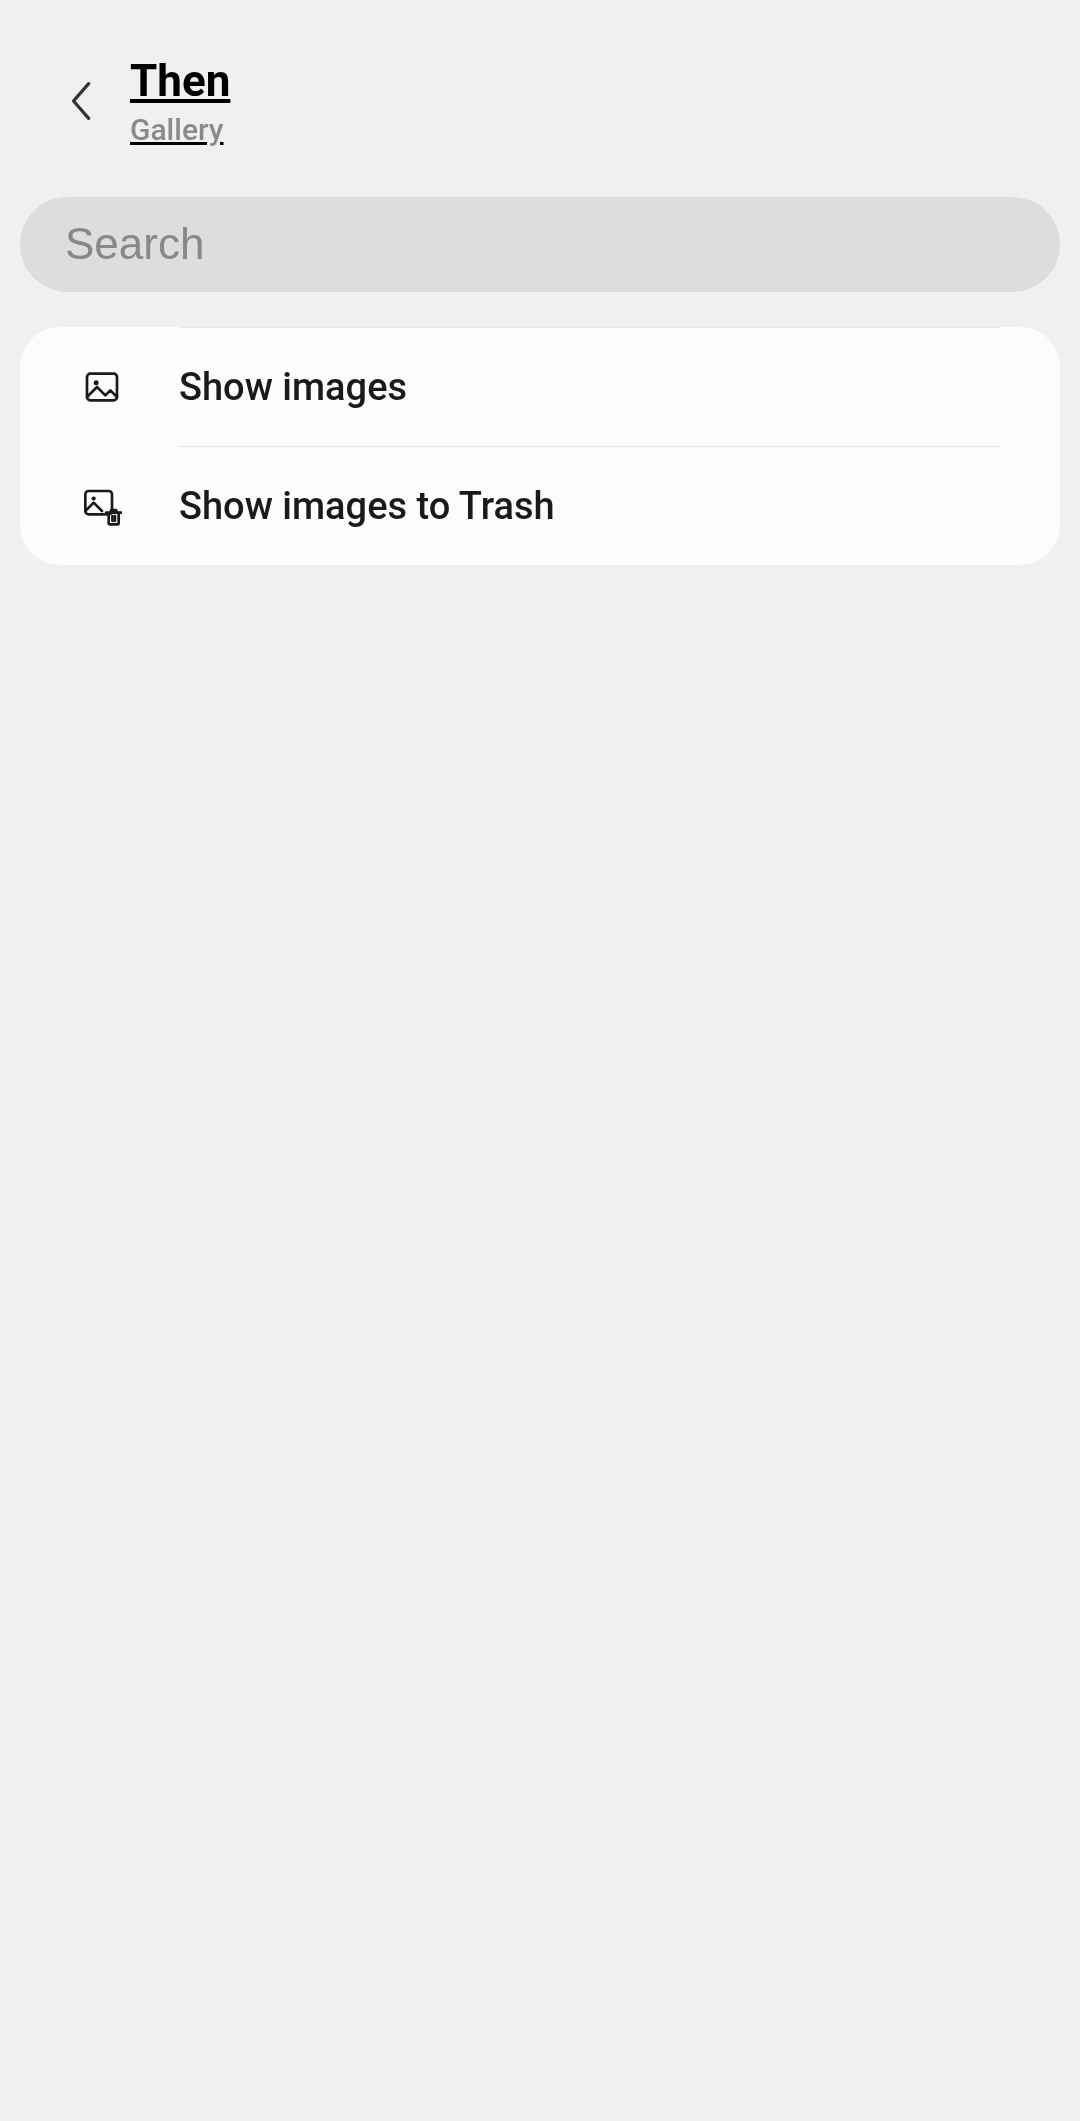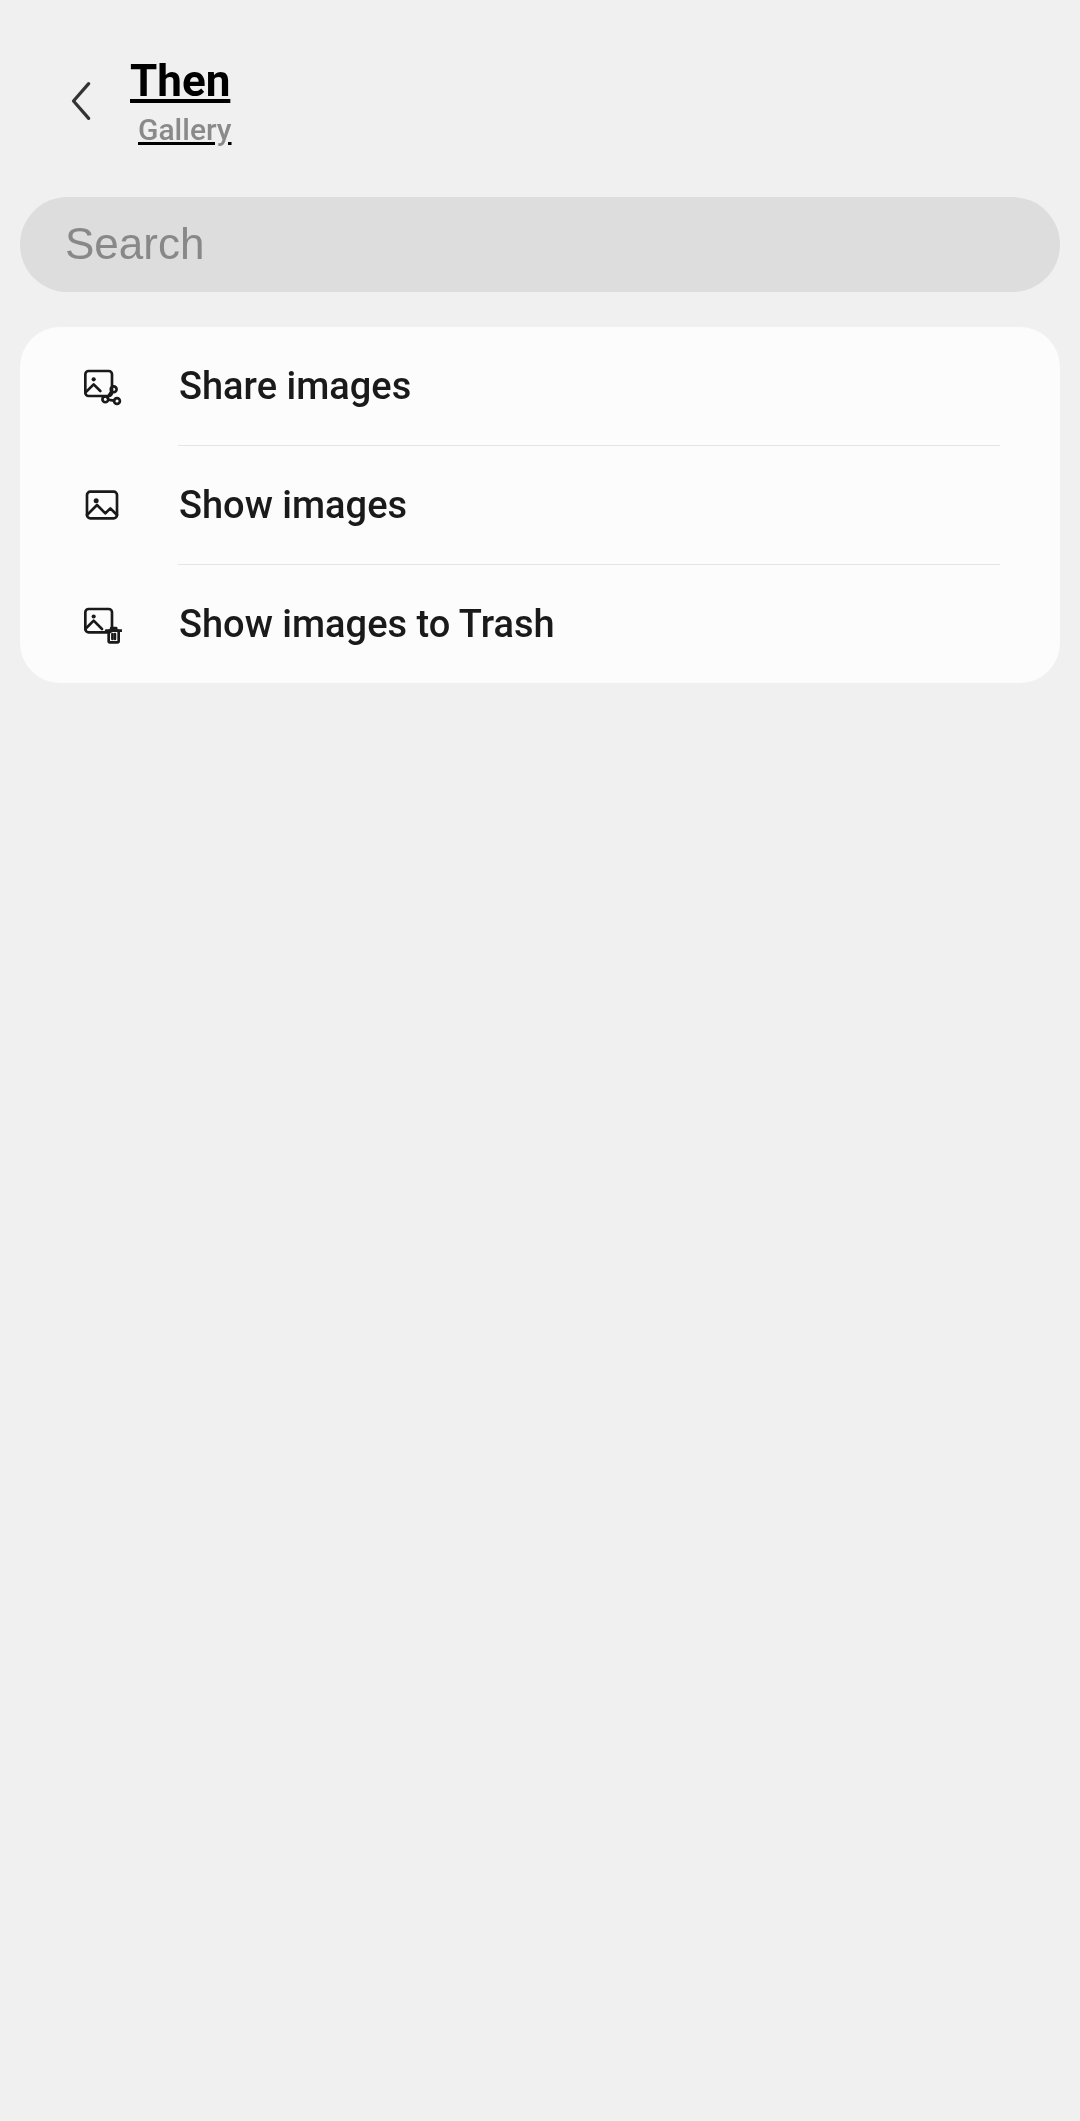--- a/index.html
+++ b/index.html
@@ -41,21 +41,20 @@
       font-size: 44px;
       font-weight: 700;
       color: #000;
       line-height: 1.2;
     }
     .header-subtitle {
       font-size: 30px;
       font-weight: 500;
       color: #8a8a8a;
       margin-top: 4px;
-      margin-left: 8px;
     }
     .search-container {
       padding: 0 20px;
       margin-top: 10px;
     }
     .search-input {
       width: 100%;
       height: 95px;
       background: #ddddde;
       border: none;
@@ -120,35 +119,20 @@
     <div class="header-subtitle">Gallery</div>
   </div>
 </div>
 
 <div class="search-container">
   <input type="text" class="search-input" placeholder="Search" style="">
 </div>
 
 <div class="card">
 
-  <div class="list-item">
-    <div class="list-item-icon">
-      <svg viewBox="0 0 48 48" fill="none" stroke="#1a1a1a" stroke-width="3.2" stroke-linecap="round" stroke-linejoin="round">
-        <rect x="4" y="6" width="32" height="30" rx="4"></rect>
-        <circle cx="14" cy="16" r="2.5" fill="#1a1a1a" stroke="none"></circle>
-        <path d="M4 32 L14 22 L22 30"></path>
-        <circle cx="38" cy="28" r="3.5"></circle>
-        <circle cx="28" cy="40" r="3.5"></circle>
-        <circle cx="42" cy="42" r="3.5"></circle>
-        <line x1="35.5" y1="30" x2="30.5" y2="38"></line>
-        <line x1="31.5" y1="40.5" x2="38.5" y2="41.5"></line>
-      </svg>
-    </div>
-    <div class="list-item-label">Share images</div>
-  </div>
 
   <div class="divider"></div>
 
   <div class="list-item">
     <div class="list-item-icon">
       <svg viewBox="0 0 48 48" fill="none" stroke="#1a1a1a" stroke-width="3.2" stroke-linecap="round" stroke-linejoin="round">
         <rect x="6" y="8" width="36" height="32" rx="4"></rect>
         <circle cx="17" cy="19" r="3" fill="#1a1a1a" stroke="none"></circle>
         <path d="M6 36 L18 24 L28 34 L34 28 L42 36"></path>
       </svg>

